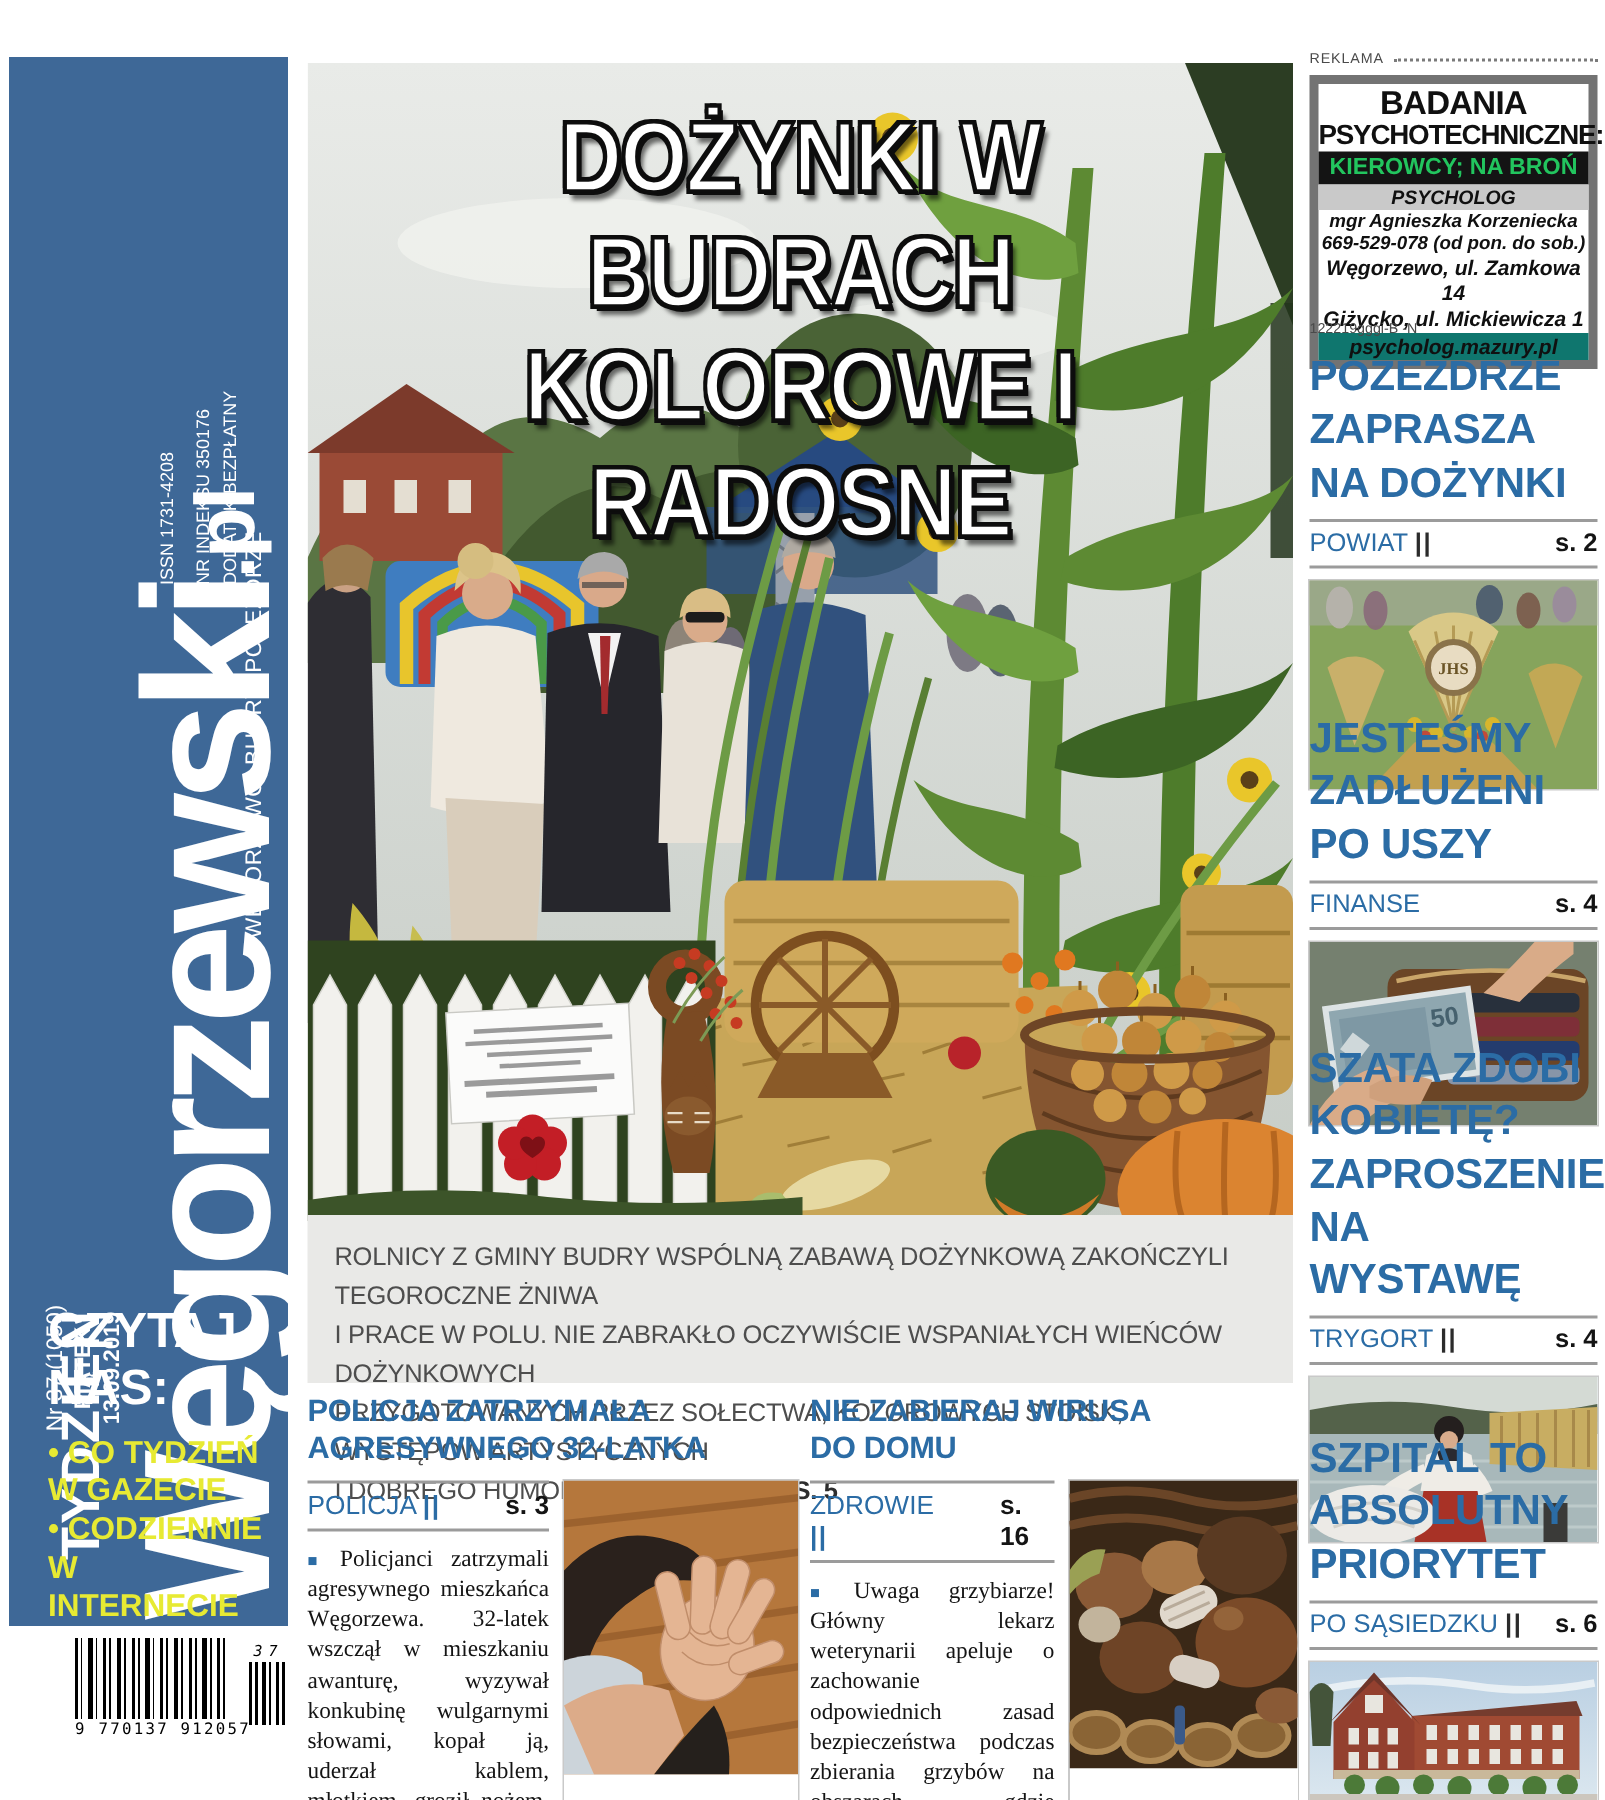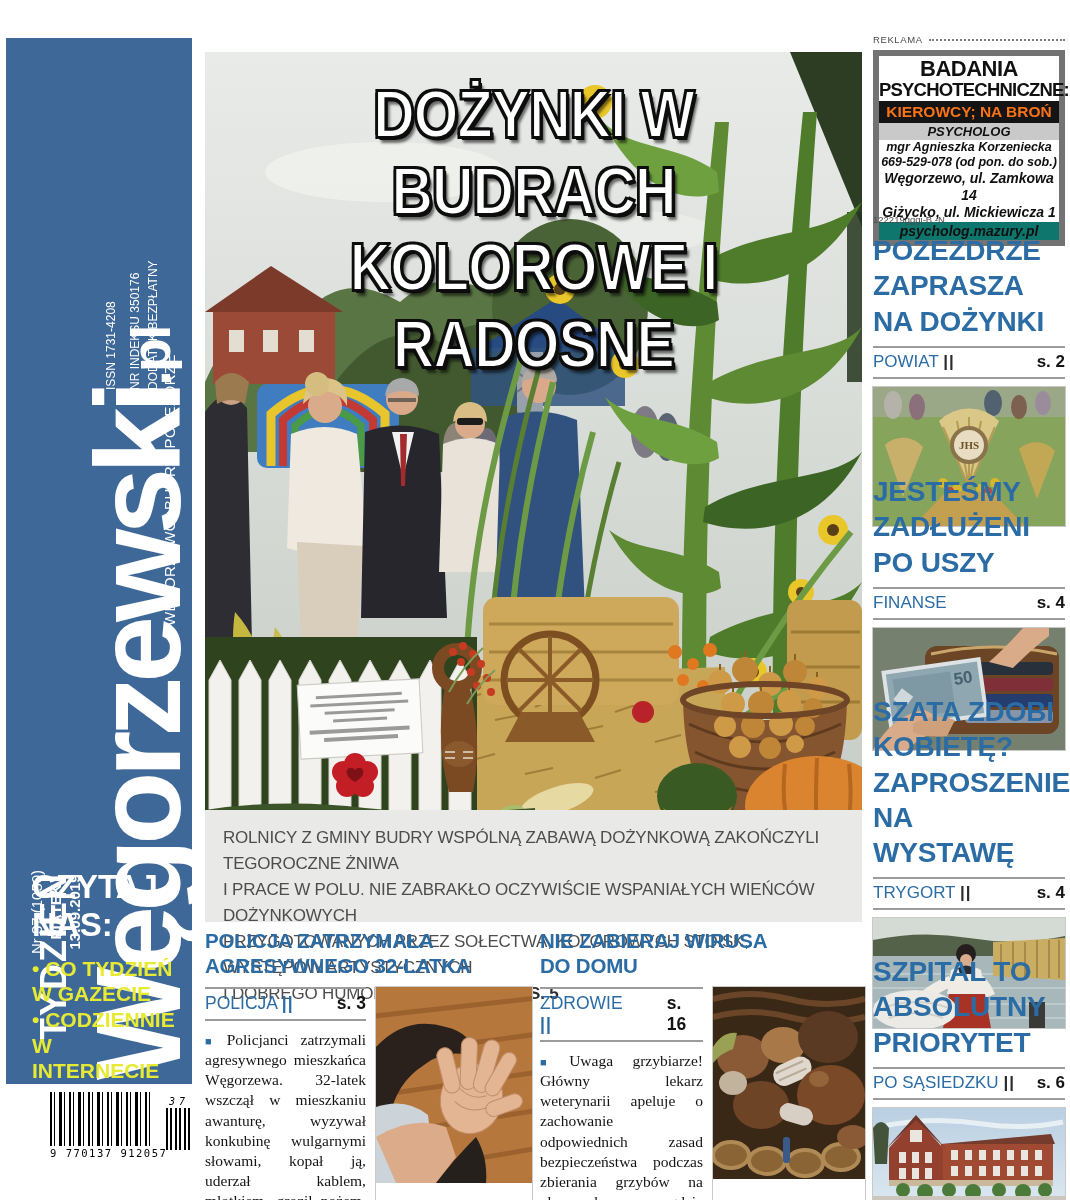--- a/index.html
+++ b/index.html
@@ -23,21 +23,21 @@
 
   
   .barcode{position:absolute;left:50px;top:1092px;width:150px;}
   .bars{width:102px;height:54px;background:repeating-linear-gradient(90deg,#000 0 2px,#fff 2px 4px,#000 4px 5px,#fff 5px 9px,#000 9px 12px,#fff 12px 14px,#000 14px 15px,#fff 15px 19px);}
   .bar-digits{font-family:"DejaVu Sans Mono",monospace;font-size:10.5px;letter-spacing:1.5px;margin-top:1px;color:#000;}
   .addon{position:absolute;left:116px;top:4px;text-align:center;font-style:italic;}
   .addon-digits{font-family:"DejaVu Sans Mono",monospace;font-size:10px;letter-spacing:4px;color:#000;}
   .addon-bars{width:26px;height:42px;margin-top:1px;background:repeating-linear-gradient(90deg,#000 0 2px,#fff 2px 4px,#000 4px 6px,#fff 6px 9px);}
 
   
-  .lead{position:absolute;left:205px;top:52px;width:657px;height:888px;overflow:hidden;}
+  .lead{position:absolute;left:205px;top:42px;width:657px;height:888px;overflow:hidden;}
   .headline{position:absolute;left:0;right:0;top:24px;text-align:center;}
   .headline .hl{display:block;font-size:66px;font-weight:700;color:#fff;line-height:1.16;letter-spacing:-1px;
      transform:scaleX(.87);transform-origin:50% 50%;
      -webkit-text-stroke:2.2px #0d0d0d;
      text-shadow:3px 3px 0 #0d0d0d,-2px -2px 0 #0d0d0d,2px -2px 0 #0d0d0d,-2px 2px 0 #0d0d0d,5px 6px 3px rgba(0,0,0,.55);}
   .caption{position:absolute;left:205px;top:810px;width:657px;height:112px;background:#e9e9e7;box-sizing:border-box;
      padding:15px 18px 0;font-size:17px;line-height:26px;color:#4d4d4d;letter-spacing:-.2px;}
   .caption .bold{font-weight:700;color:#2d2d2d;}
 
   
@@ -58,21 +58,21 @@
   .a-photo{flex:none;box-shadow:0 0 0 1px #c9c9c9;font-size:0;}
 
   
   .rail-label{position:absolute;left:873px;top:34px;width:192px;display:flex;align-items:center;gap:6px;
      font-size:9.5px;color:#4a4a4a;letter-spacing:.6px;}
   .dots{flex:1;border-top:2px dotted #7a7a7a;}
   .ad-box{position:absolute;left:873px;top:50px;width:192px;box-sizing:border-box;border:6px solid #737373;
      background:#fff;text-align:center;font-style:italic;color:#101010;}
   .ad-r1{font-style:normal;font-weight:700;font-size:22px;line-height:1;padding-top:2px;letter-spacing:-.5px;}
   .ad-r2{font-style:normal;font-weight:700;font-size:18.5px;line-height:1.05;letter-spacing:-.8px;padding-bottom:2px;}
-  .ad-r3{background:#141414;color:#f97316;font-style:normal;font-weight:700;font-size:15.5px;padding:2px 0;}
+  .ad-r3{background:#141414;color:#22c55e;font-style:normal;font-weight:700;font-size:15.5px;padding:2px 0;}
   .ad-r4{background:#c9c9c9;font-weight:700;font-size:13px;padding:1px 0;}
   .ad-r5,.ad-r6{font-weight:700;font-size:12.5px;line-height:1.2;text-align:center;}
   .ad-r7,.ad-r8{font-weight:700;font-size:14px;line-height:1.2;}
   .ad-r9{background:#0f766e;font-weight:700;font-size:14px;padding:1px 0;margin-top:1px;}
   .ad-code{position:absolute;left:873px;top:214px;width:192px;text-align:left;font-size:9.5px;color:#4a4a4a;}
   .teaser{position:absolute;left:873px;width:192px;}
   .t1{top:233px;} .t2{top:474px;} .t3{top:694px;} .t4{top:954px;}
   .t-title{font-size:28px;font-weight:700;color:#2b6ca5;line-height:1.26;letter-spacing:-.2px;}
   .t-rule{border-top:2px solid #9b9b9b;margin-top:7px;}
   .t-kicker{display:flex;justify-content:space-between;align-items:baseline;padding:4px 0 5px;font-size:17px;}

